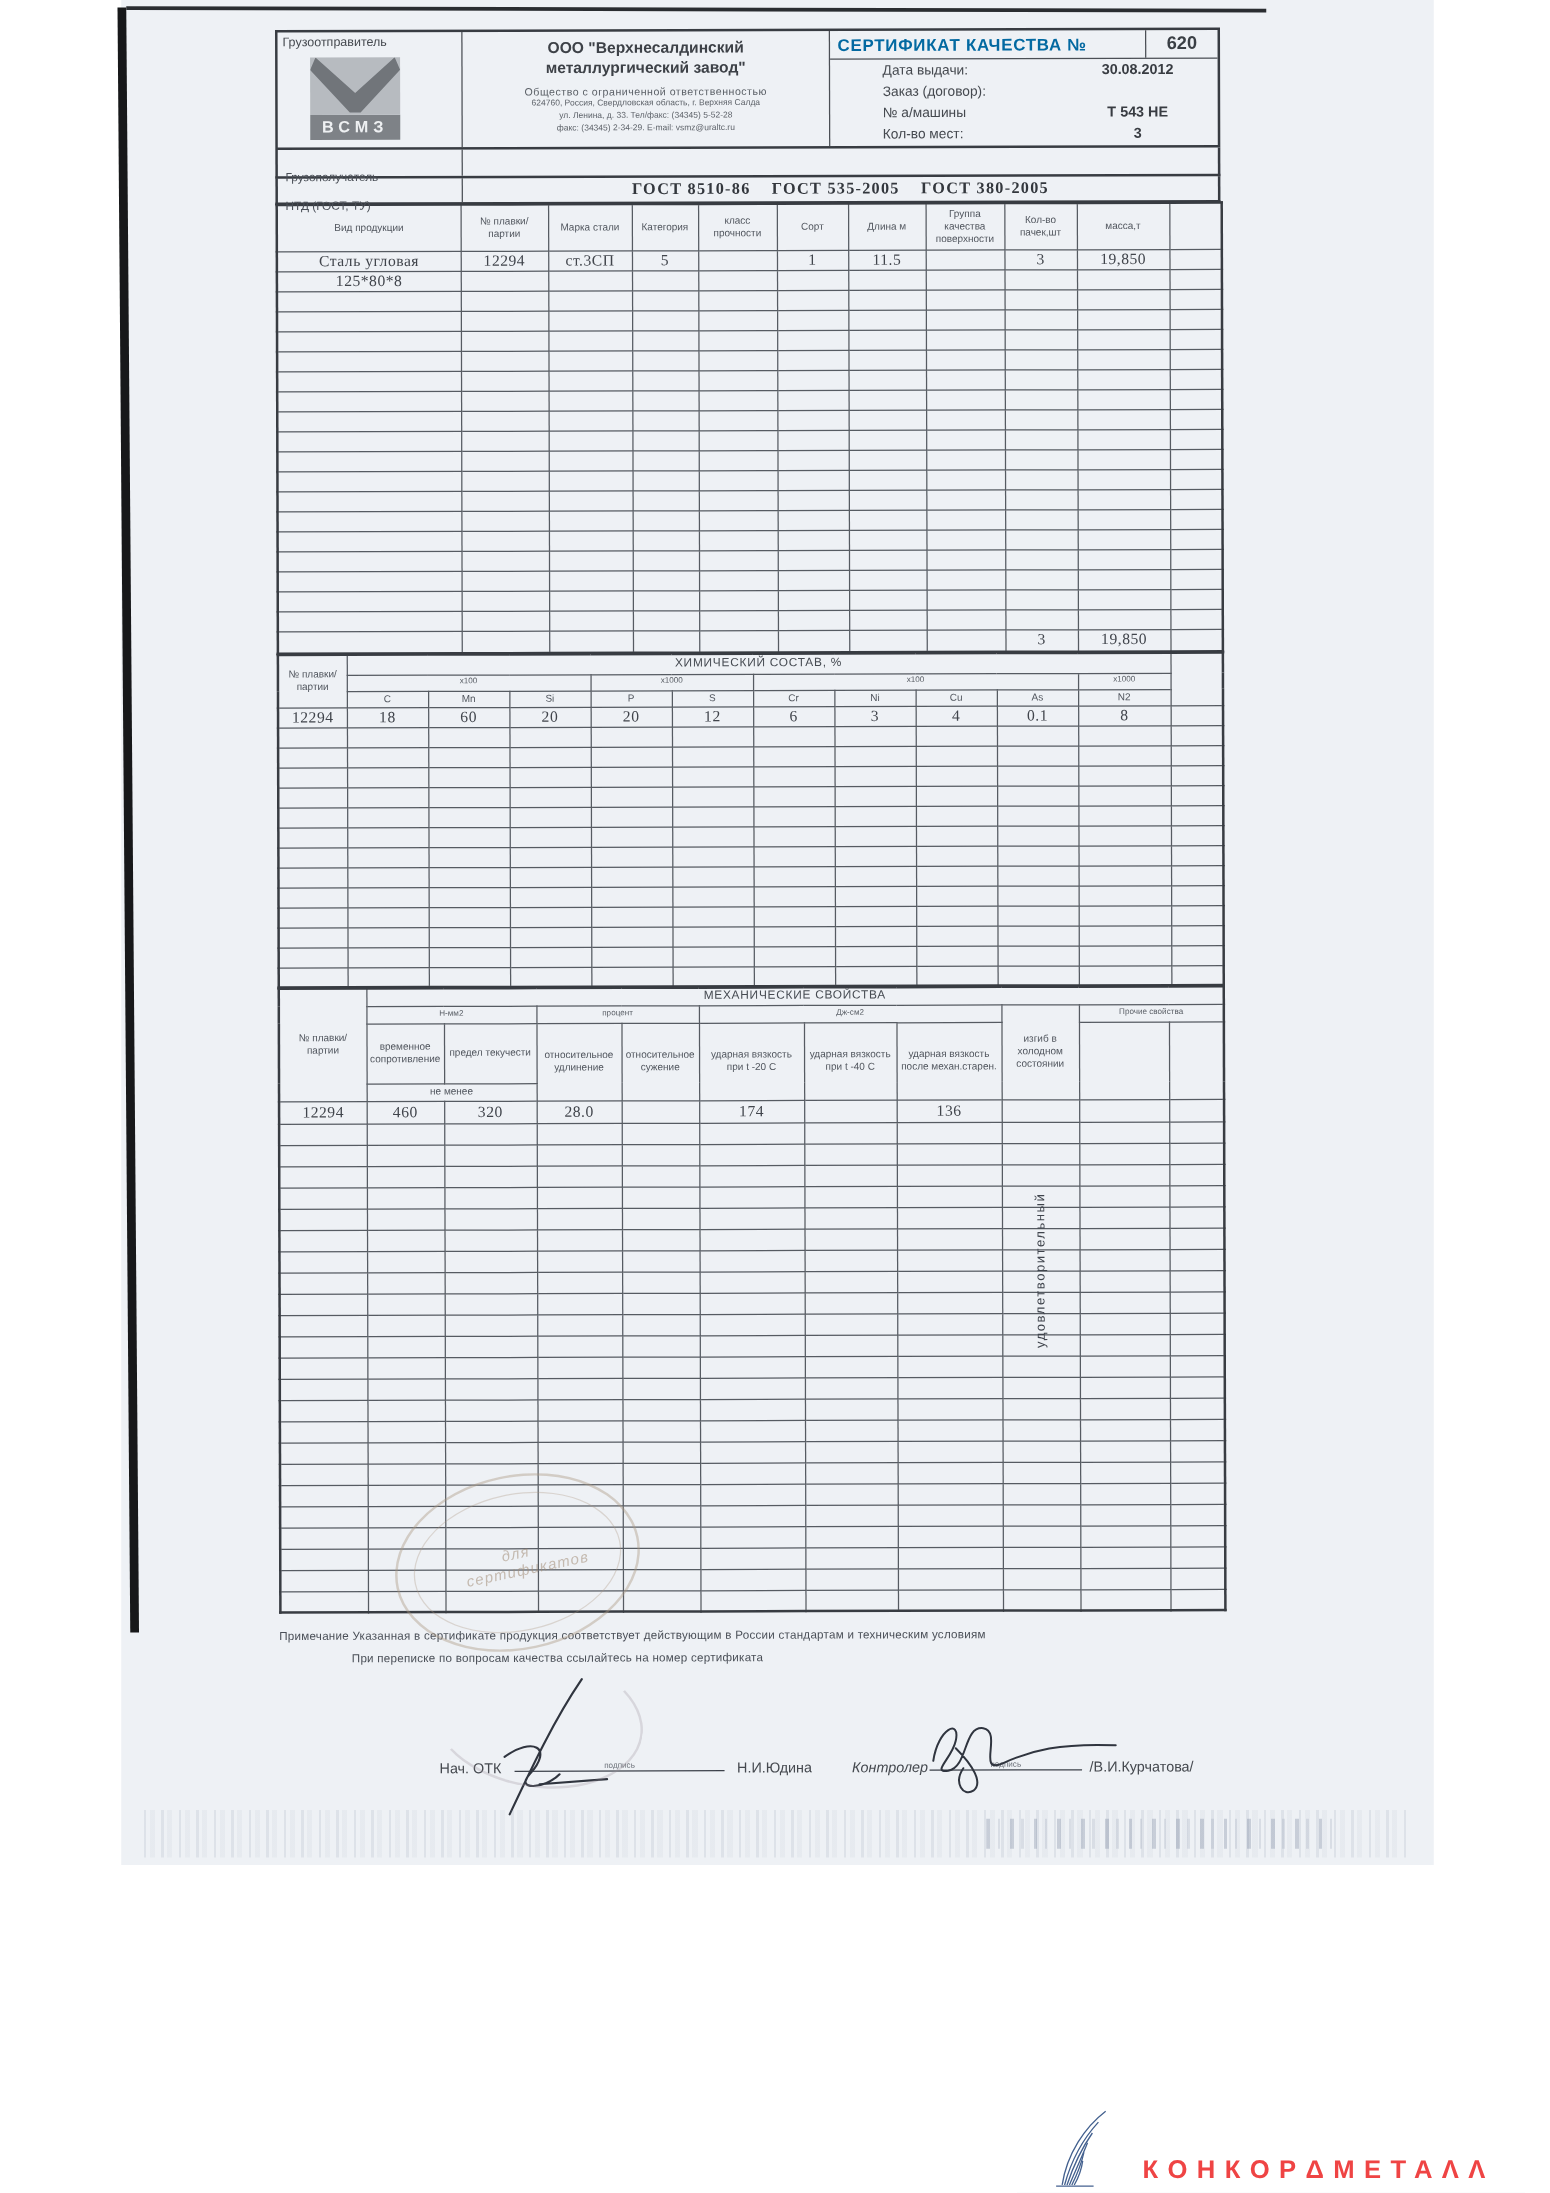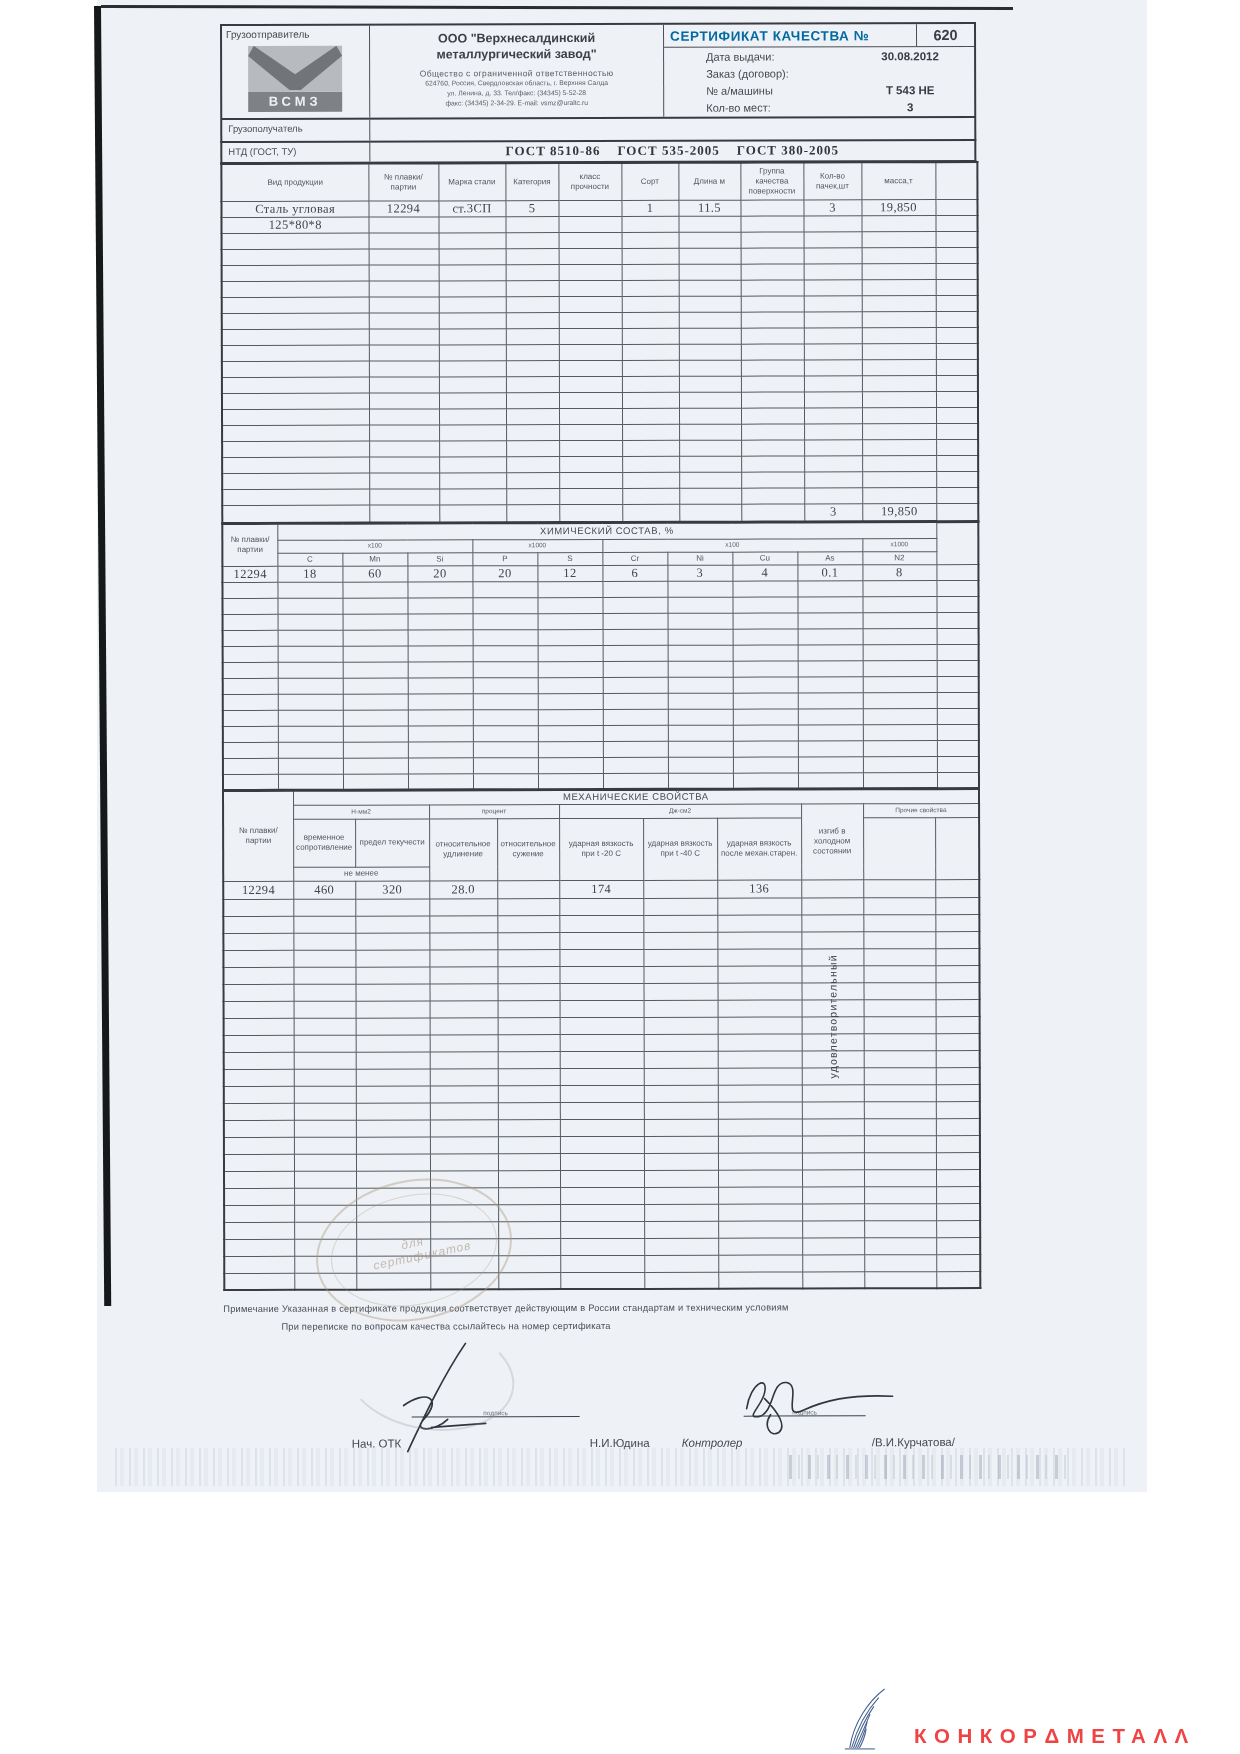--- a/index.html
+++ b/index.html
@@ -9,41 +9,41 @@
   .paper { position:absolute; left:97px; top:0; width:1050px; height:1492px; background:#eef1f5; }
   .spine { position:absolute; left:94px; top:6px; width:7px; height:1300px; background:#17181a; transform:rotate(-0.45deg); transform-origin:top left; }
   .topline { position:absolute; left:101px; top:6px; width:912px; height:3px; background:#2a2d31; transform:rotate(0.12deg); }
 
   .doc { position:absolute; left:123px; top:24px; width:756px; color:#3a3f45; transform:rotate(-0.15deg); transform-origin:top left; }
 
   
   .hdr { display:flex; border:2px solid #383c42; height:96px; background:transparent; }
   .hdr-left { width:148px; border-right:1.5px solid #4b4f55; padding:3px 4px; position:relative; }
   .shipper { font-size:10px; color:#45494f; }
-  .logo { position:absolute; left:26px; top:20px; width:94px; height:66px; }
+  .logo { position:absolute; left:26px; top:20px; width:72px; height:66px; }
   .logo-top { height:46px; background:#b7bbc0; position:relative; overflow:hidden; }
   .logo-v { position:absolute; inset:0; background:#71757a;
             clip-path:polygon(6% 0,50% 62%,94% 0,100% 22%,56% 96%,44% 96%,0 22%); }
   .logo-band { height:20px; background:#7e8287; color:#eef0f2; font-weight:bold; font-size:13px;
                text-align:center; letter-spacing:4px; line-height:20px; }
   .hdr-mid { width:294px; border-right:1.5px solid #4b4f55; text-align:center; padding-top:5px; }
   .co-name { font-weight:bold; font-size:12.5px; line-height:1.3; color:#3d4147; }
   .co-type { font-size:8.5px; margin-top:5px; color:#5b6067; letter-spacing:.4px; }
   .co-addr { font-size:6.8px; color:#5e636a; line-height:1.5; }
   .hdr-right { flex:1; display:flex; flex-direction:column; }
   .cert-title-row { display:flex; border-bottom:1.5px solid #4b4f55; height:24px; }
   .cert-title { flex:1; font-weight:bold; font-size:13.5px; letter-spacing:.6px; padding:4px 0 0 6px; color:#0369a1; }
   .cert-num { width:58px; border-left:1.5px solid #4b4f55; font-weight:bold; font-size:14.5px; text-align:center; padding-top:3px; }
   .info-row { display:flex; height:18px; font-size:11px; align-items:center; color:#45494f; }
   .info-lbl { padding-left:42px; flex:1; }
   .info-val { width:128px; text-align:center; font-weight:bold; font-size:11.5px; color:#383c42; }
 
   
   .crow { display:flex; border:2px solid #383c42; border-top:none; height:23px; font-size:9.5px; color:#4a4f57; }
-  .crow-lbl { width:148px; border-right:1.5px solid #4b4f55; padding:3px 0 0 6px; }
+  .crow-lbl { width:148px; border-right:1.5px solid #4b4f55; padding:17px 0 0 6px; }
   .crow-val { flex:1; }
   .ntd { height:21px; }
   .ntd-val { flex:1; text-align:center; font-weight:bold; font-size:13px; letter-spacing:1px;
              font-family:"Liberation Serif",serif; color:#33373d; padding-top:1px; }
 
   
   .t { border-collapse:collapse; table-layout:fixed; width:756px; border:2px solid #383c42; margin-top:-1px; }
   .t td, .t th { border:1px solid #565b62; padding:0 2px; overflow:hidden; font-weight:normal; }
   .hd { font-size:8px; line-height:1.25; color:#51565e; text-align:center; vertical-align:middle; }
   .ttl { font-size:9.5px; letter-spacing:.6px; color:#464b52; }
@@ -57,21 +57,21 @@
   .bend-note { position:absolute; left:578px; top:898px; width:64px; height:192px;
                display:flex; align-items:center; justify-content:center;
                writing-mode:vertical-rl; transform:rotate(180deg);
                font-size:10.5px; letter-spacing:1.2px; color:#3f444c; }
 
   .notes { margin-top:13px; font-size:9.3px; color:#4a4f57; letter-spacing:.2px; }
   .notes .l2 { margin:8px 0 0 58px; }
 
   
   .sigs { position:absolute; left:0; top:1358px; width:760px; height:80px; font-size:11.5px; color:#45494f; }
-  .sigs > span { position:absolute;margin-top:28px; }
+  .sigs > span { position:absolute; }
   .s-otk { left:128px; top:28px; }
   .s-otk-name { left:366px; top:28px; }
   .s-ctrl { left:458px; top:28px;font-style:italic; }
   .s-ctrl-name { left:648px; top:28px; }
   .sigline { position:absolute; border-bottom:1.5px solid #3c414a; }
   .sigline .cap { display:block; text-align:center; margin-top:1px; font-size:6.5px; color:#6d727a; }
   .line1 { left:188px; top:27px; width:168px; }
   .line2 { left:520px; top:27px; width:122px; }
   .sig-svg { position:absolute; }
   .svg1 { left:150px; top:-42px; }

